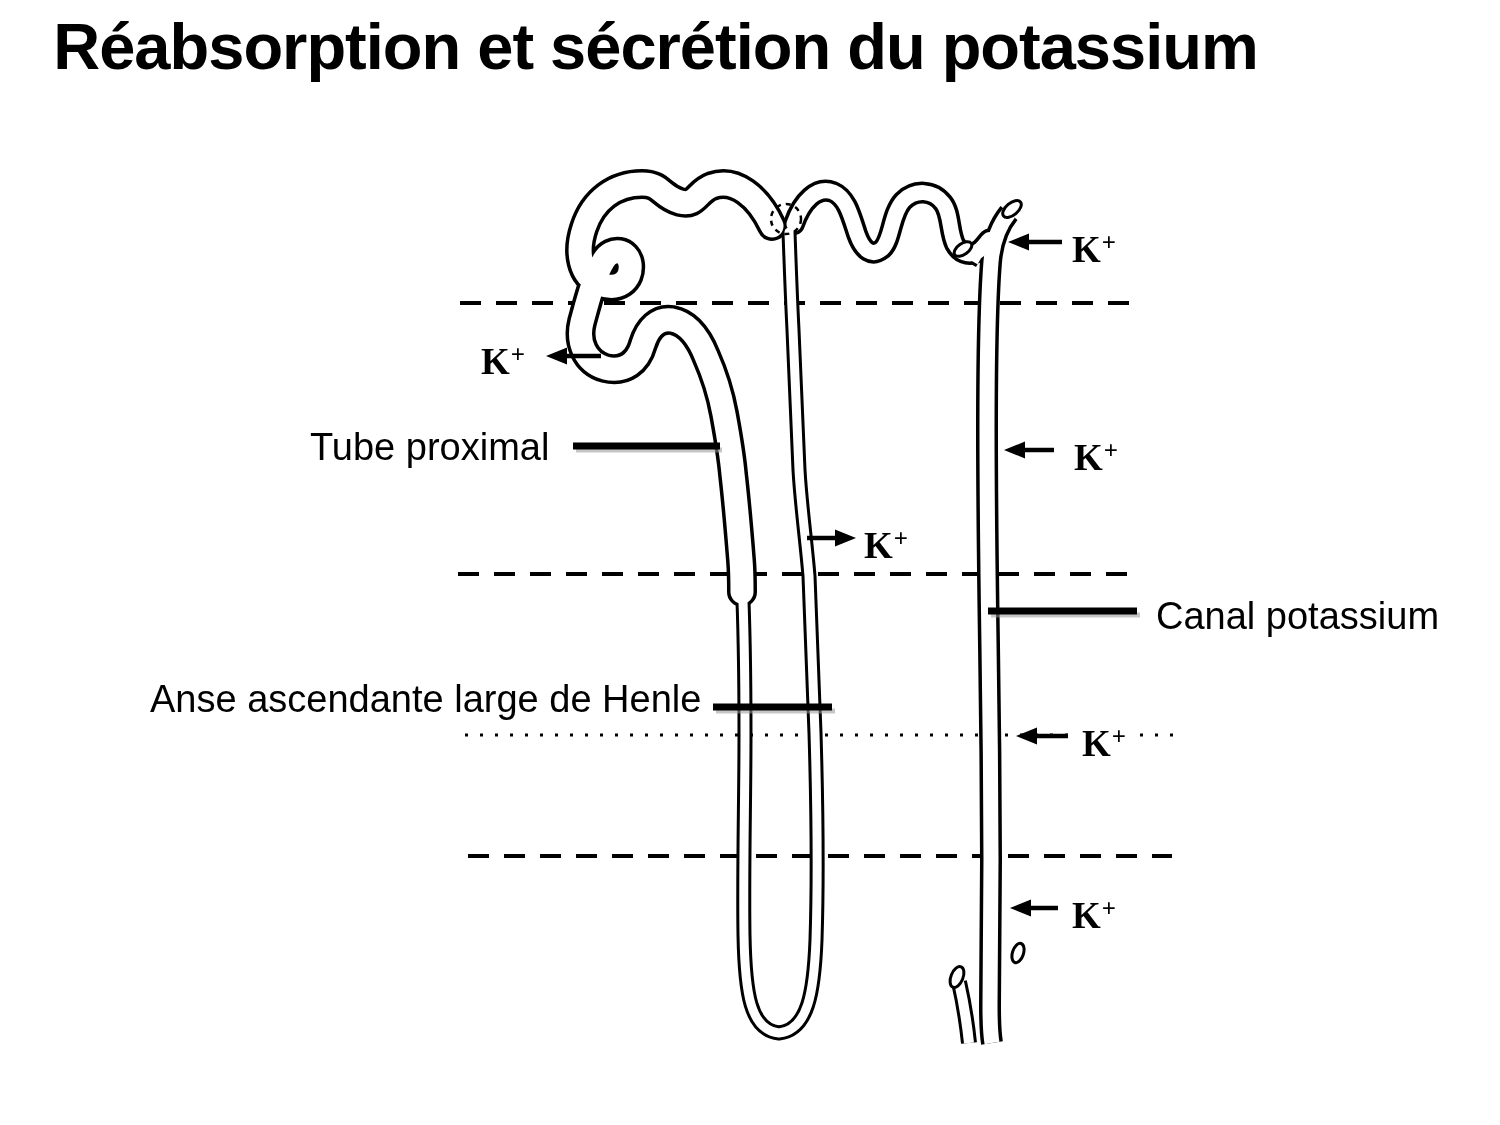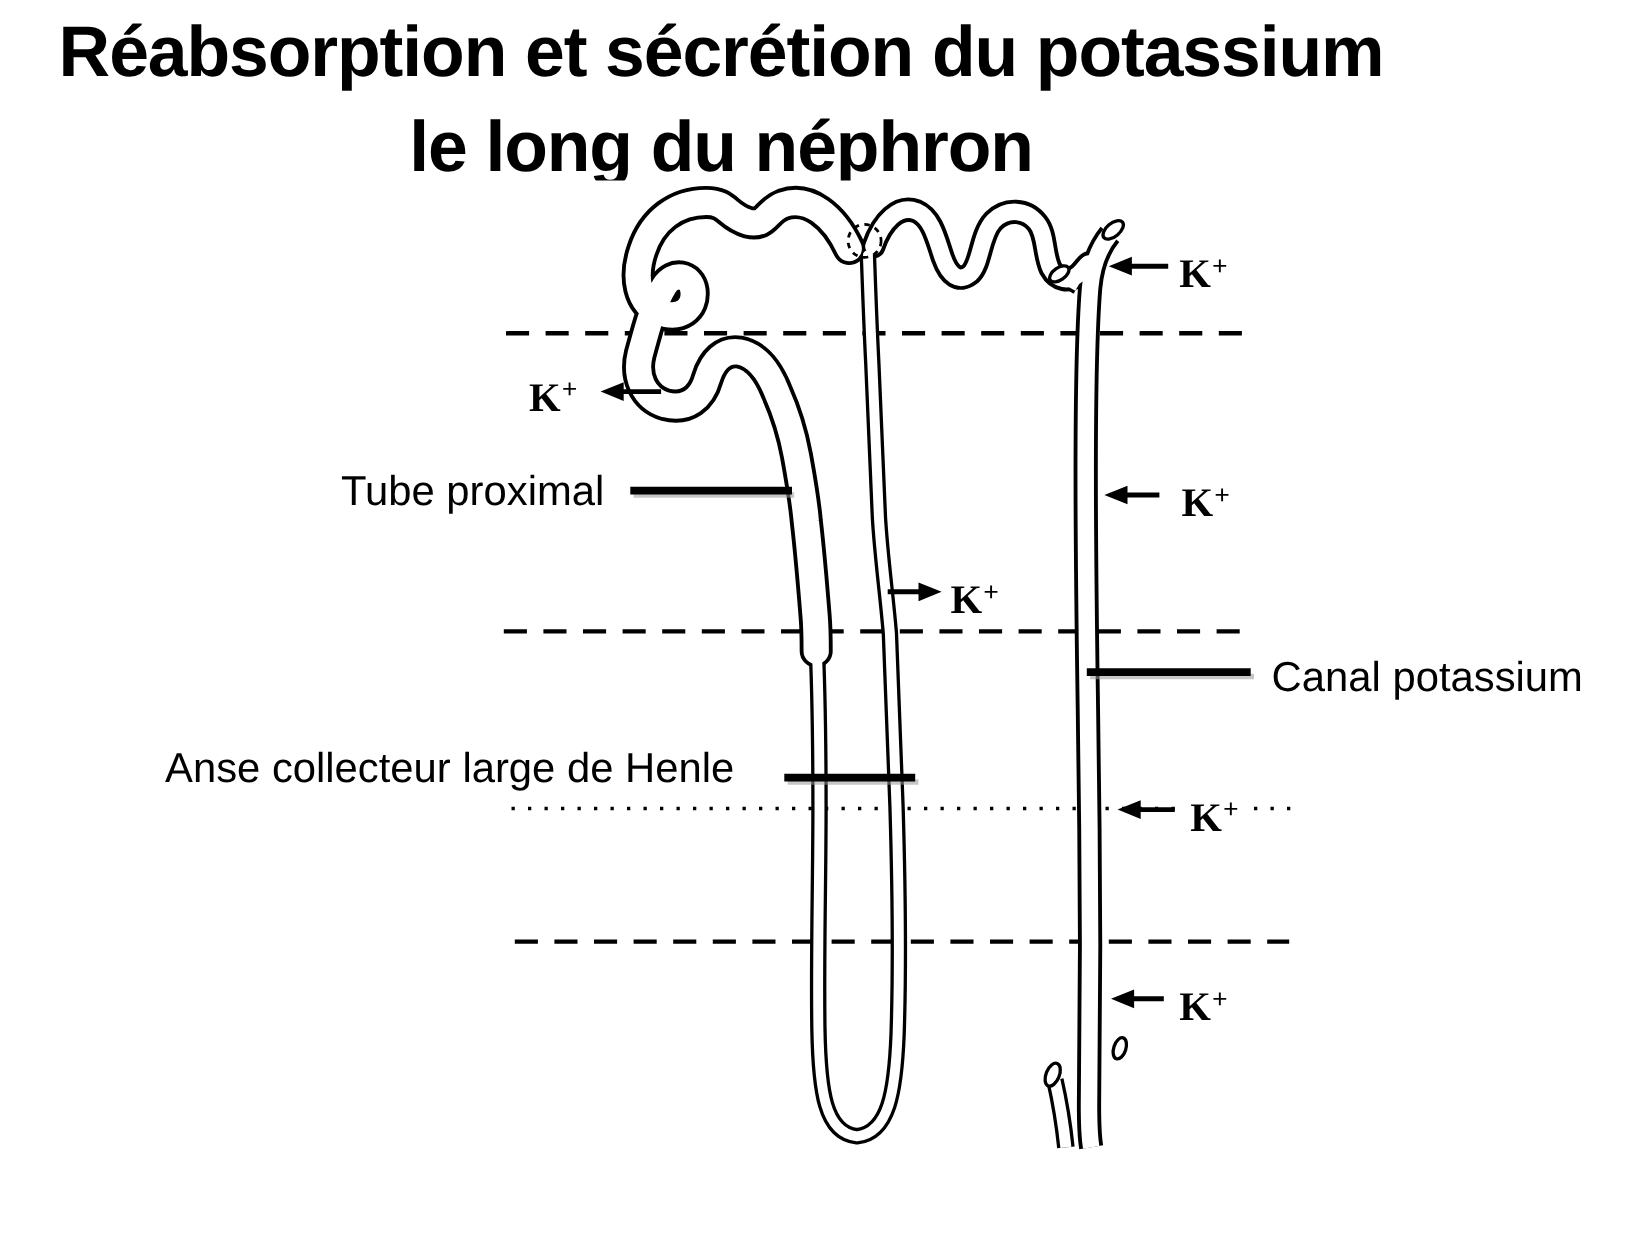--- a/index.html
+++ b/index.html
@@ -47,21 +47,20 @@
   }
   .klabel.on-dots{background:#ffffff;padding:0 4px;}
 </style>
 </head>
 <body>
 
 <div class="stage">
 
   <div class="title">
     <div>Réabsorption et sécrétion du potassium</div>
-    <div>le long du néphron</div>
   </div>
 
   <svg class="diagram-svg" width="1500" height="1125" viewBox="0 0 1500 1125">
 
     <g stroke="#000" fill="none">
       <line x1="460" y1="303" x2="1140" y2="303" stroke-width="4" stroke-dasharray="21 15"></line>
       <line x1="458" y1="574" x2="1142" y2="574" stroke-width="4" stroke-dasharray="21 15"></line>
       <line x1="465" y1="735" x2="1180" y2="735" stroke-width="3" stroke-dasharray="3 12"></line>
       <line x1="468" y1="856" x2="1172" y2="856" stroke-width="4" stroke-dasharray="21 15"></line>
     </g>
@@ -211,21 +210,21 @@
       </g>
       <g>
         <line x1="1058" y1="908" x2="1028" y2="908" stroke-width="4.5"></line>
         <polygon points="1010,908 1031,899.5 1031,916.5" stroke="none"></polygon>
       </g>
     </g>
   </svg>
 
   <div class="side-label" style="left:310px;top:426px;">Tube proximal</div>
 
-  <div class="side-label" style="left:150px;top:678px;">Anse collecteur large de Henle</div>
+  <div class="side-label" style="left:150px;top:678px;">Anse ascendante large de Henle</div>
 
   <div class="side-label" style="left:1156px;top:595px;">Canal potassium</div>
 
   <div class="klabel" style="left:1072px;top:221px;">
     <span>K</span><sup>+</sup>
   </div>
   <div class="klabel" style="left:481px;top:333px;">
     <span>K</span><sup>+</sup>
   </div>
   <div class="klabel" style="left:864px;top:517px;">

